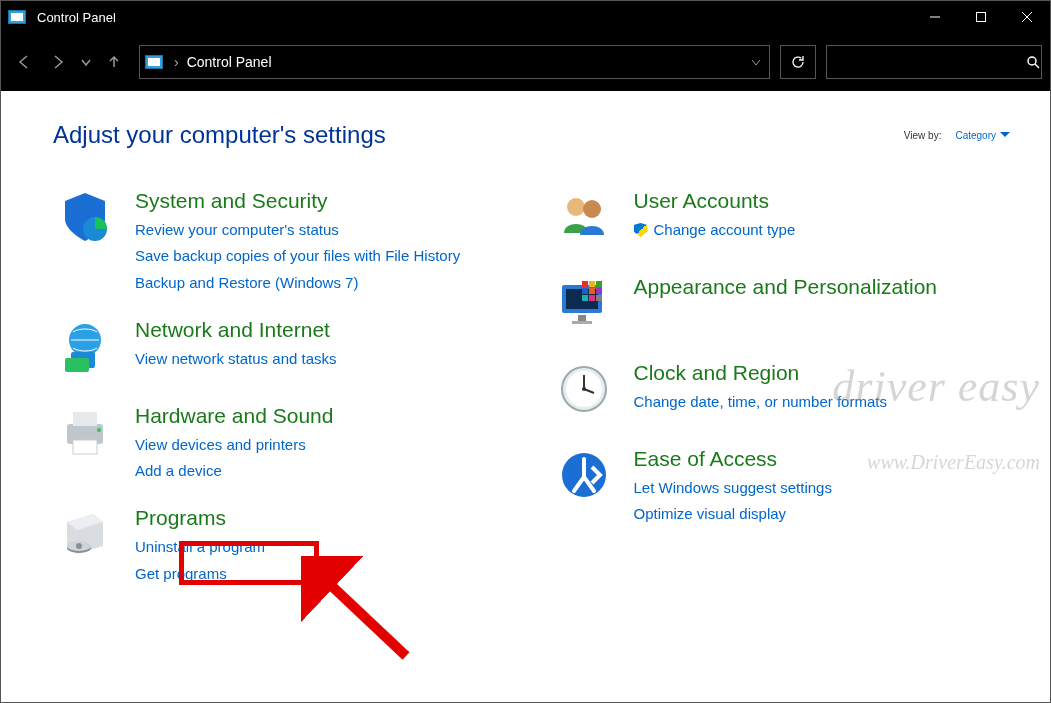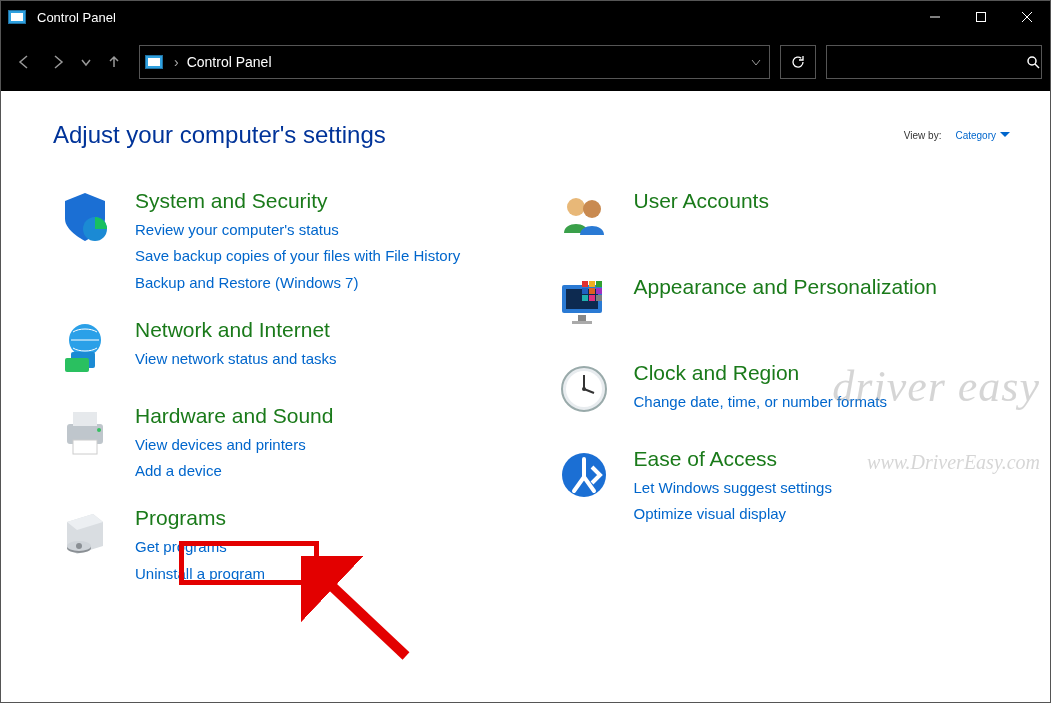--- a/index.html
+++ b/index.html
@@ -234,40 +234,41 @@
             <svg width="56" height="56" viewBox="0 0 56 56">
               <path d="M10 16 L36 8 L46 16 L46 40 L20 48 L10 40 Z" fill="#d9dde1"></path>
               <path d="M10 16 L36 8 L46 16 L20 24 Z" fill="#eceff2"></path>
               <ellipse cx="22" cy="42" rx="12" ry="5" fill="#8a8f94"></ellipse>
               <ellipse cx="22" cy="40" rx="12" ry="5" fill="#cfd4d9"></ellipse>
               <circle cx="22" cy="40" r="3" fill="#8a8f94"></circle>
             </svg>
           </div>
           <div class="cat-body">
             <div class="cat-title">Programs</div>
+            <span class="cat-link">Uninstall a program</span>
             <span class="cat-link">Get programs</span>
-            <span class="cat-link">Uninstall a program</span>
           </div>
         </div>
 
       </div>
 
       <div class="col">
 
         <div class="cat">
           <div class="cat-icon">
             <svg width="56" height="56" viewBox="0 0 56 56">
               <circle cx="20" cy="18" r="9" fill="#e8b878"></circle>
               <path d="M8 44 C8 32 32 32 32 44 Z" fill="#3aa04a"></path>
               <circle cx="36" cy="20" r="9" fill="#c98a50"></circle>
               <path d="M24 46 C24 34 48 34 48 46 Z" fill="#2a7ad4"></path>
             </svg>
           </div>
           <div class="cat-body">
             <div class="cat-title">User Accounts</div>
+            <span class="cat-link shield">Change account type</span>
           </div>
         </div>
 
         <div class="cat">
           <div class="cat-icon">
             <svg width="56" height="56" viewBox="0 0 56 56">
               <rect x="6" y="10" width="40" height="28" rx="2" fill="#2a7ad4"></rect>
               <rect x="10" y="14" width="32" height="20" fill="#0d2a50"></rect>
               <rect x="22" y="40" width="8" height="6" fill="#888"></rect>
               <rect x="16" y="46" width="20" height="3" fill="#aaa"></rect>

